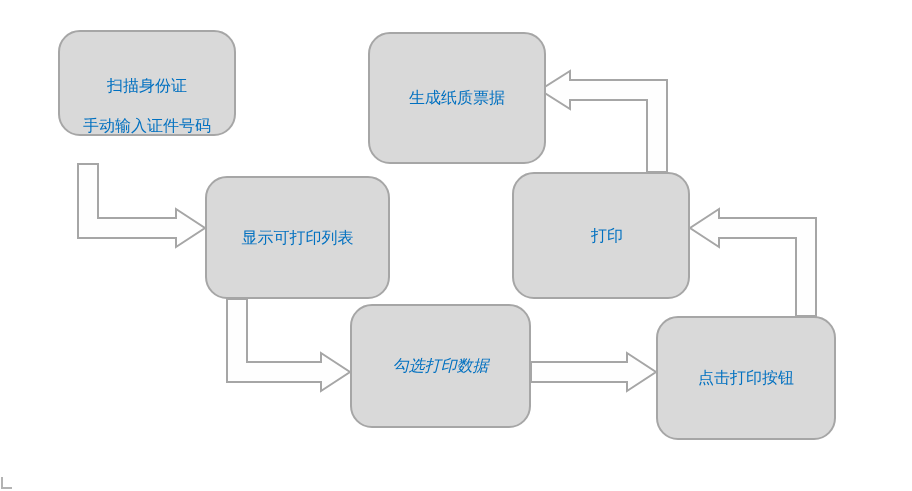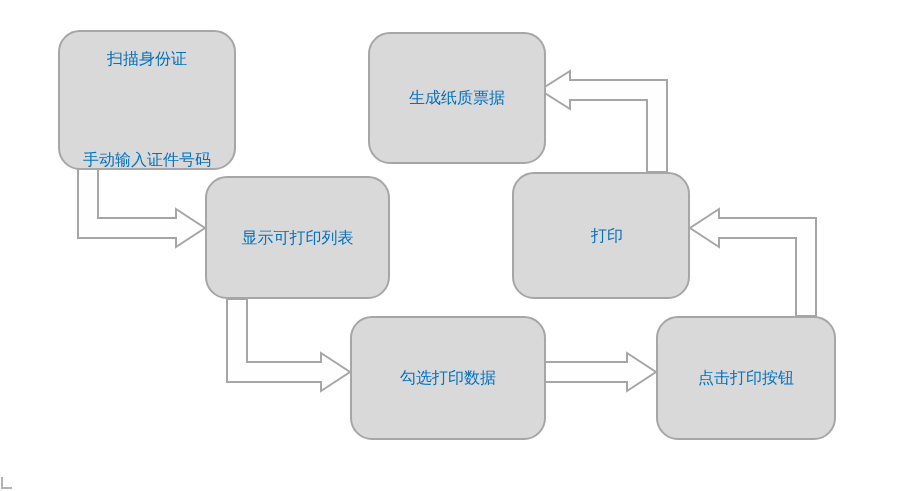--- a/index.html
+++ b/index.html
@@ -32,26 +32,26 @@
     border:2px solid var(--box-border);
     border-radius:22px;
     color:var(--text-color);
     font-size:16px;
     display:flex;
     align-items:center;
     justify-content:center;
     text-align:center;
     line-height:1;
   }
-  .node-scan{left:58px;top:30px;width:178px;height:140px;
-    flex-direction:column;justify-content:space-between;padding-top:19px;gap:32px;}
+  .node-scan{left:58px;top:30px;width:178px;height:106px;
+    flex-direction:column;justify-content:flex-end;padding-top:19px;gap:24px;}
   .node-ticket{left:368px;top:32px;width:178px;height:132px;}
   .node-list{left:205px;top:176px;width:185px;height:123px;align-items:center;}
   .node-print{left:512px;top:172px;width:178px;height:127px;padding-left:12px;}
-  .node-select{left:350px;top:316px;width:196px;height:124px;}
+  .node-select{left:350px;top:304px;width:181px;height:124px;font-style:italic;}
   .node-click{left:656px;top:316px;width:180px;height:124px;}
   .stray-mark{
     position:absolute;left:1px;top:477px;width:9px;height:10px;
     border-left:2px solid #b3b3b3;border-bottom:2px solid #b3b3b3;
   }
 </style>
 </head>
 <body>
 
 <div class="canvas">

